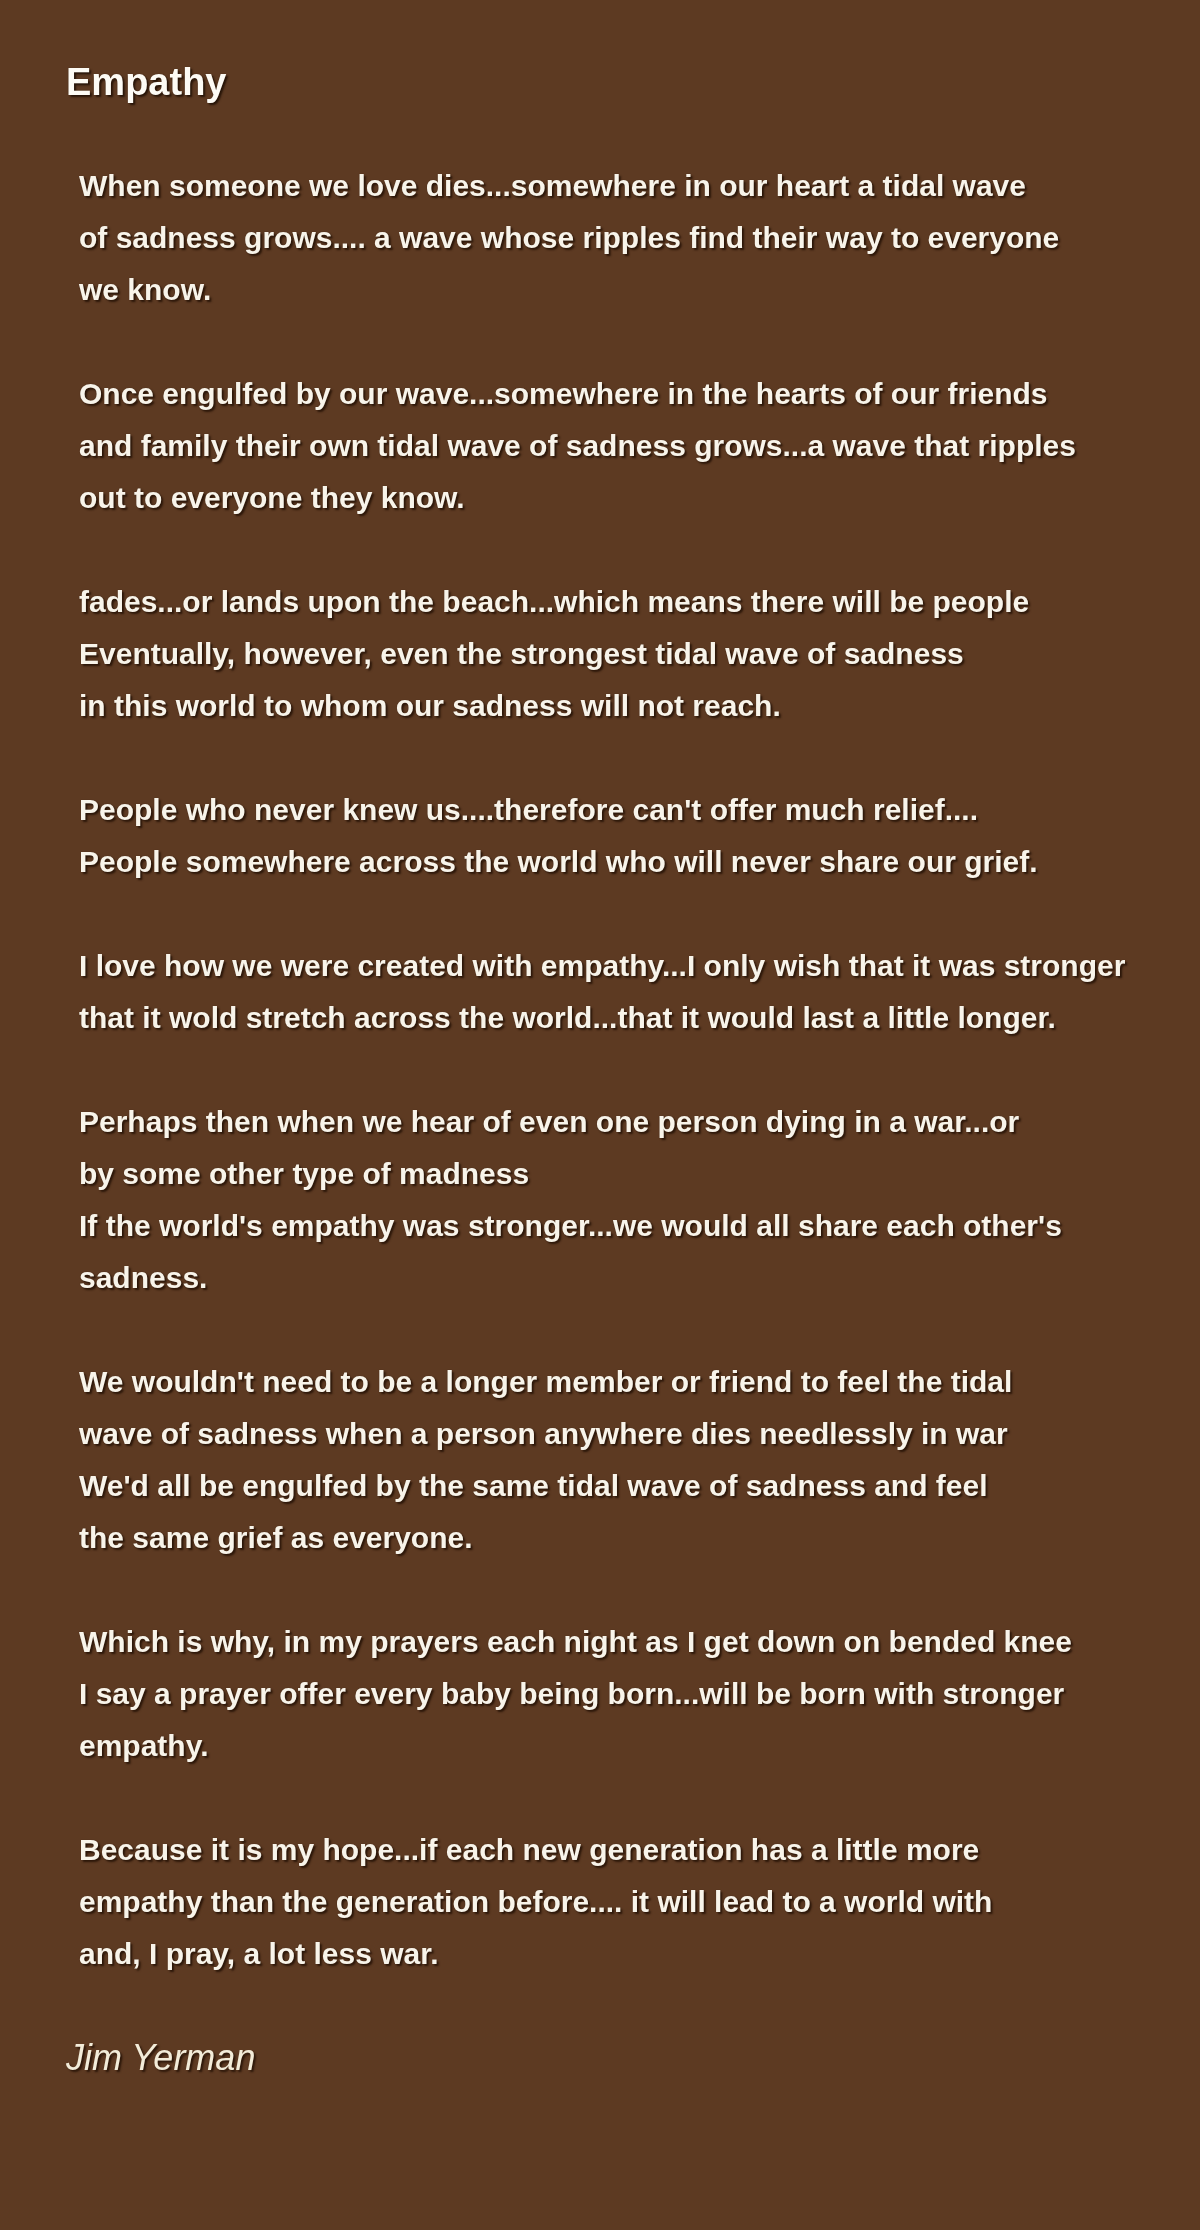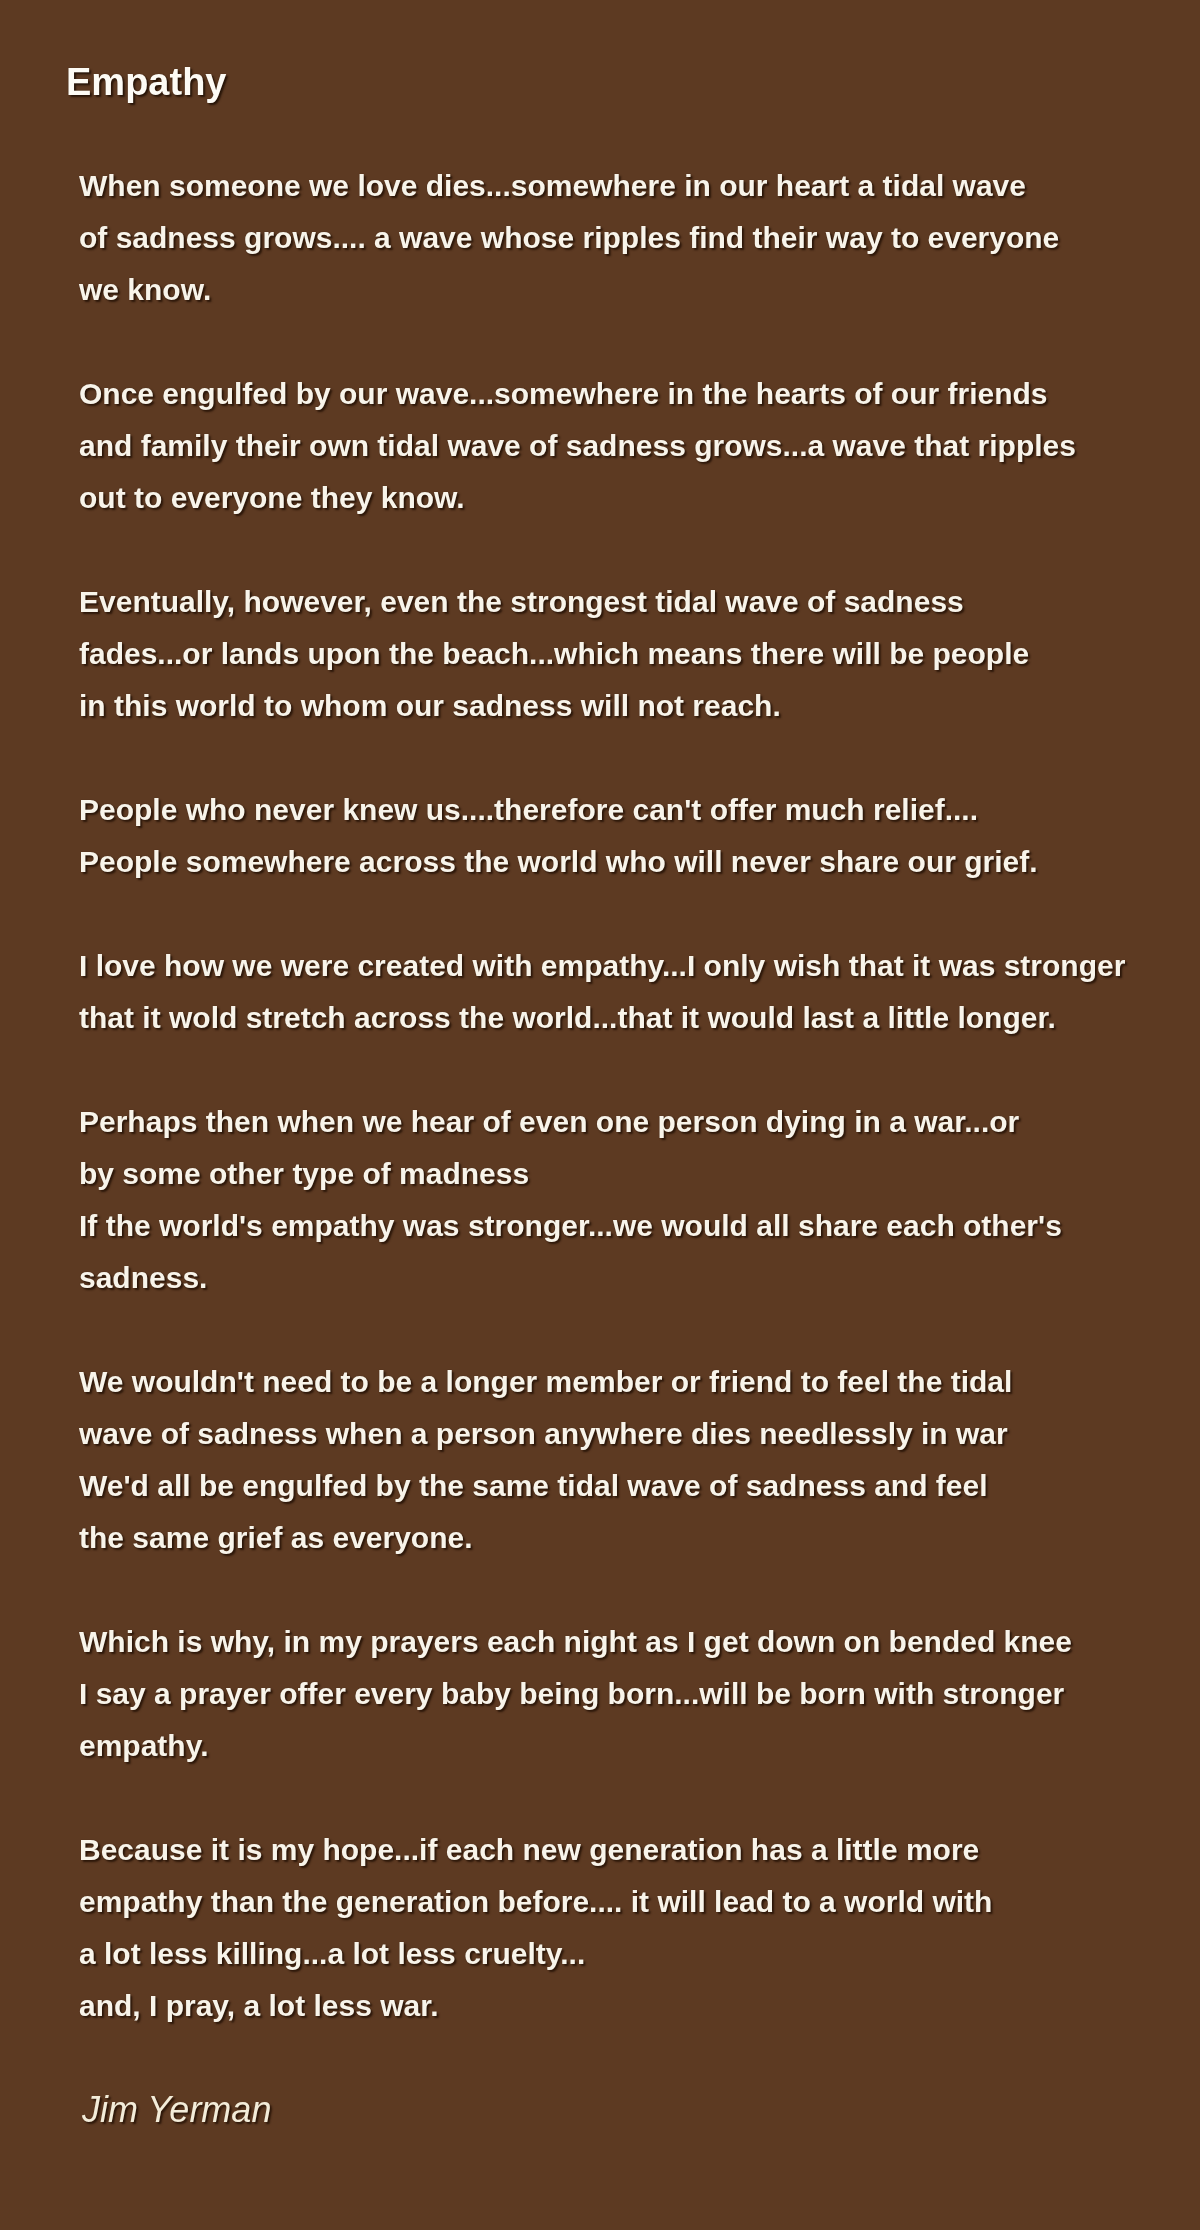--- a/index.html
+++ b/index.html
@@ -64,21 +64,21 @@
 
   .poem-line {
     font-size: 30px;
     line-height: 52px;
     font-weight: bold;
     white-space: pre;
     text-shadow: 2px 2px 2px rgba(35,16,5,0.85), 0 0 1px rgba(35,16,5,0.5);
   }
 
   .poem-author {
-    margin: 16px;
+    margin: 0;
     font-size: 36px;
     line-height: 52px;
     font-style: italic;
     font-weight: normal;
     color: #f3ecd9;
     text-shadow: 2px 2px 2px rgba(35,16,5,0.85);
     white-space: pre;
   }
 </style>
 </head>
@@ -93,22 +93,22 @@
         <div class="poem-line">When someone we love dies...somewhere in our heart a tidal wave</div>
         <div class="poem-line">of sadness grows.... a wave whose ripples find their way to everyone</div>
         <div class="poem-line">we know.</div>
       </div>
       <div class="stanza">
         <div class="poem-line">Once engulfed by our wave...somewhere in the hearts of our friends</div>
         <div class="poem-line">and family their own tidal wave of sadness grows...a wave that ripples</div>
         <div class="poem-line">out to everyone they know.</div>
       </div>
       <div class="stanza">
+        <div class="poem-line">fades...or lands upon the beach...which means there will be people</div>
         <div class="poem-line">Eventually, however, even the strongest tidal wave of sadness</div>
-        <div class="poem-line">fades...or lands upon the beach...which means there will be people</div>
         <div class="poem-line">in this world to whom our sadness will not reach.</div>
       </div>
       <div class="stanza">
         <div class="poem-line">People who never knew us....therefore can't offer much relief....</div>
         <div class="poem-line">People somewhere across the world who will never share our grief.</div>
       </div>
       <div class="stanza">
         <div class="poem-line">I love how we were created with empathy...I only wish that it was stronger</div>
         <div class="poem-line">that it wold stretch across the world...that it would last a little longer.</div>
       </div>
@@ -125,18 +125,17 @@
         <div class="poem-line">the same grief as everyone.</div>
       </div>
       <div class="stanza">
         <div class="poem-line">Which is why, in my prayers each night as I get down on bended knee</div>
         <div class="poem-line">I say a prayer offer every baby being born...will be born with stronger</div>
         <div class="poem-line">empathy.</div>
       </div>
       <div class="stanza">
         <div class="poem-line">Because it is my hope...if each new generation has a little more</div>
         <div class="poem-line">empathy than the generation before.... it will lead to a world with</div>
-        <div class="poem-line">a lot less killing...a lot less cruelty...</div>
         <div class="poem-line">and, I pray, a lot less war.</div>
       </div>
     </div>
   <p class="poem-author">Jim Yerman</p>
 </div>
 
 </body></html>

